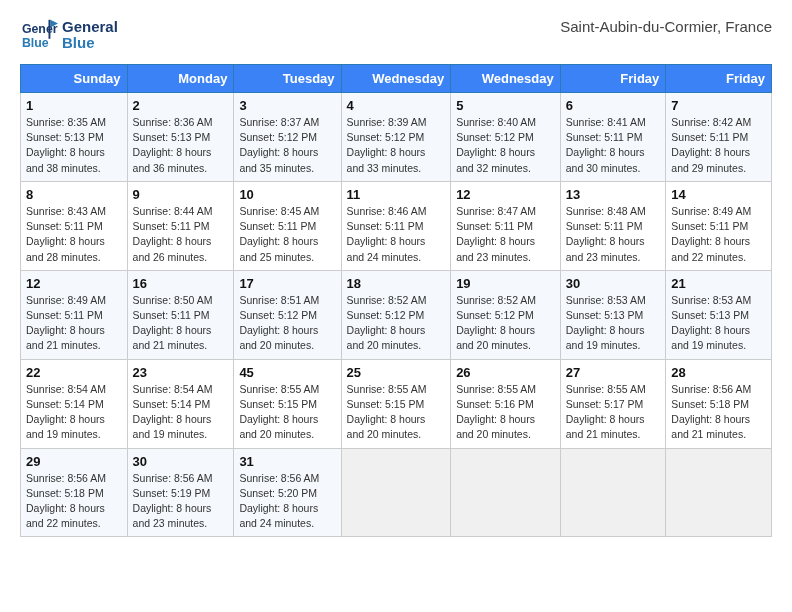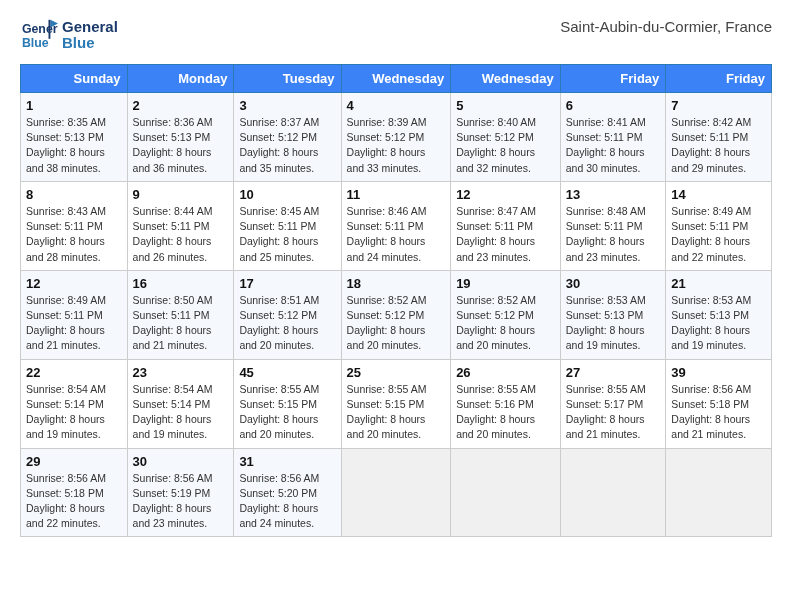--- a/index.html
+++ b/index.html
@@ -220,21 +220,21 @@
         </td>
         <td>
           <span class="day-num">26</span>
           <div class="day-info">Sunrise: 8:55 AM<br>Sunset: 5:16 PM<br>Daylight: 8 hours<br>and 20 minutes.</div>
         </td>
         <td>
           <span class="day-num">27</span>
           <div class="day-info">Sunrise: 8:55 AM<br>Sunset: 5:17 PM<br>Daylight: 8 hours<br>and 21 minutes.</div>
         </td>
         <td>
-          <span class="day-num">39</span>
+          <span class="day-num">28</span>
           <div class="day-info">Sunrise: 8:56 AM<br>Sunset: 5:18 PM<br>Daylight: 8 hours<br>and 21 minutes.</div>
         </td>
       </tr>
       <tr>
         <td>
           <span class="day-num">29</span>
           <div class="day-info">Sunrise: 8:56 AM<br>Sunset: 5:18 PM<br>Daylight: 8 hours<br>and 22 minutes.</div>
         </td>
         <td>
           <span class="day-num">30</span>

